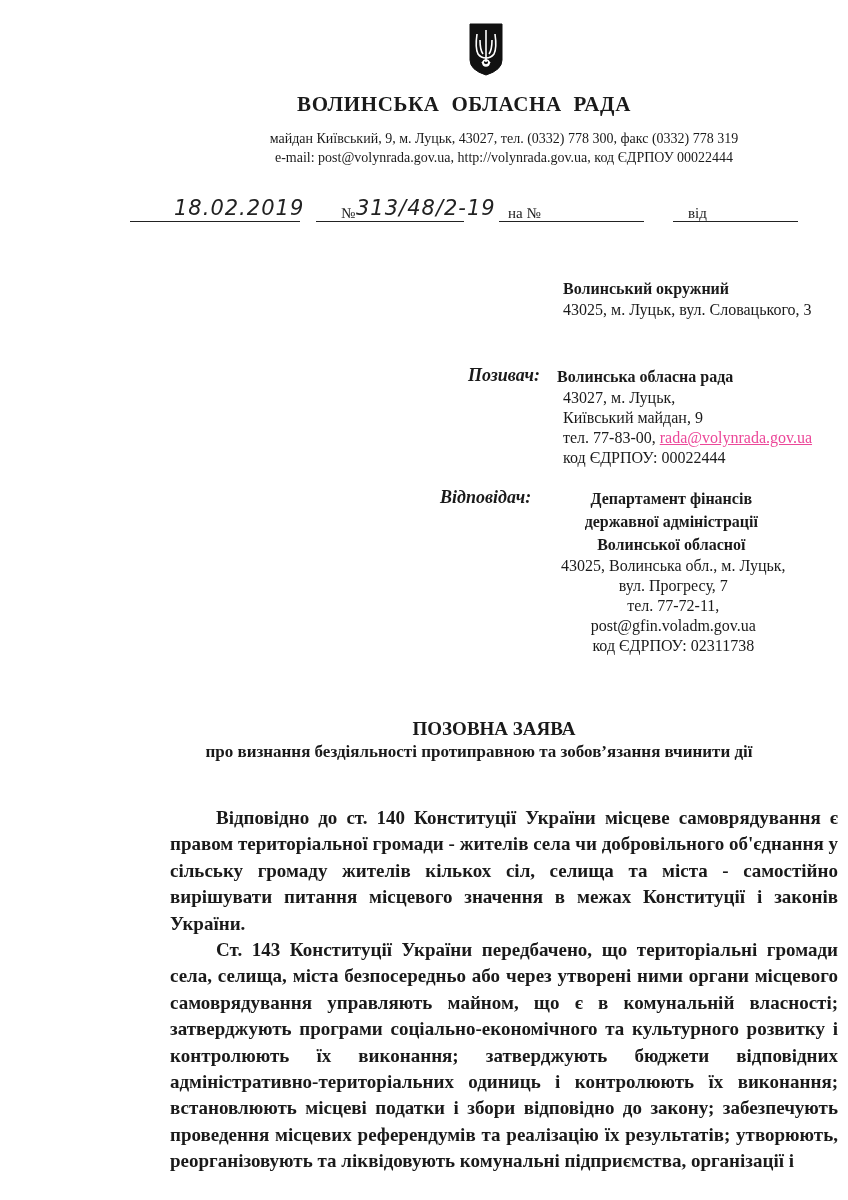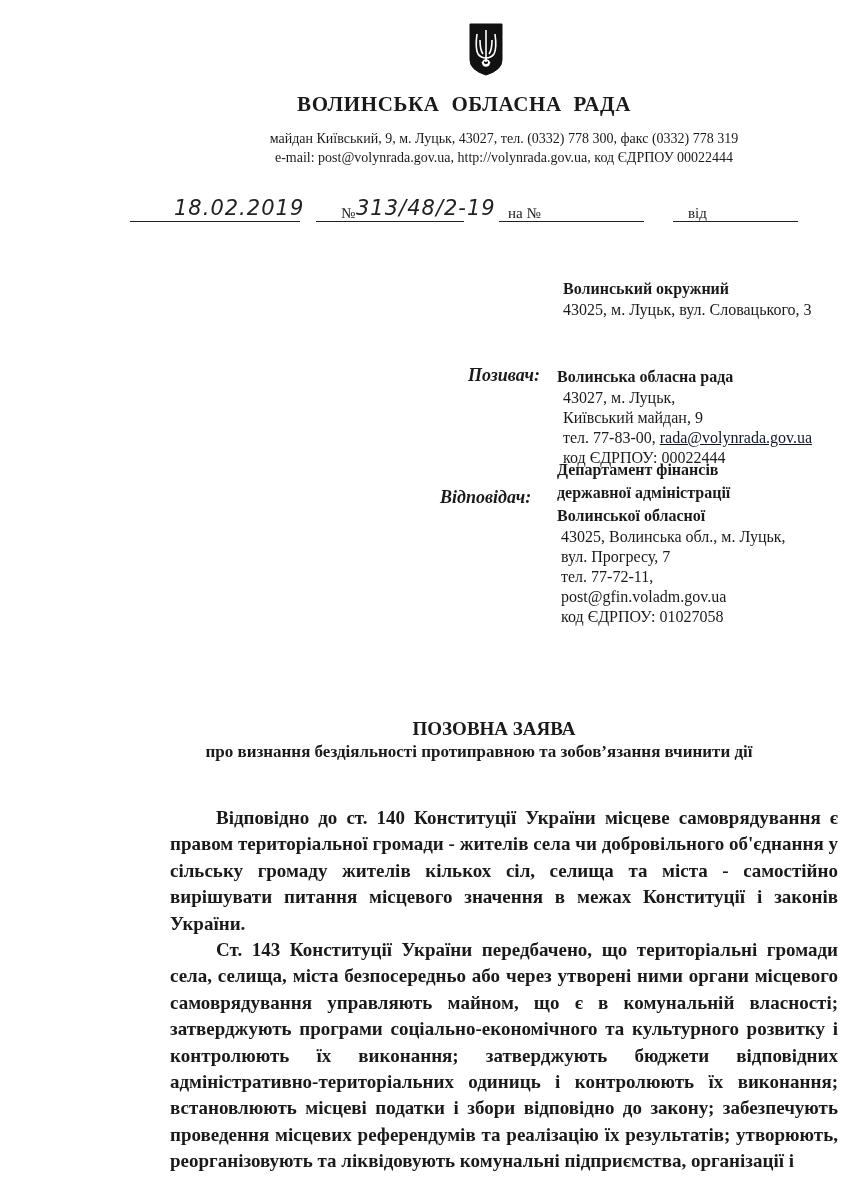--- a/index.html
+++ b/index.html
@@ -14,21 +14,21 @@
     .contact.l1 { top: 131px; left: 40px; }
     .contact.l2 { top: 150px; left: 40px; }
 
     .regline { top: 196px; left: 116px; height: 30px; width: 690px; font-size: 15px; }
     .hw { font-family: "DejaVu Sans", sans-serif; font-style: italic; font-size: 21px; color: #222; letter-spacing: 1px; }
     .ul { position: absolute; border-bottom: 1.4px solid #222; }
 
     .addr-block { font-size: 16px; line-height: 20px; }
     .bold-name { font-weight: bold; font-size: 16px; line-height: 23px; }
     .role { font-weight: bold; font-style: italic; font-size: 18px; }
-    .email-link { text-decoration: underline; color: #0f172a; }
+    .email-link { text-decoration: underline; color: #ec4899; }
 
     .doc-title { left: 0; width: 848px; text-align: center; font-weight: bold; }
     .doc-title.t1 { top: 718px; font-size: 19px; left: 30px; }
     .doc-title.t2 { top: 742px; font-size: 17px; left: 15px; }
 
     .body-text { left: 130px; width: 668px; top: 805px; font-size: 19px; line-height: 26.4px; text-align: justify; }
     .body-text p { margin: 0; text-indent: 46px; font-weight: bold; }
   </style>
 </head>
 <body>
@@ -74,30 +74,30 @@
   <div class="bold-name">Волинська обласна рада</div>
   <div style="padding-left:6px;">
     <div>43027, м. Луцьк,</div>
     <div>Київський  майдан, 9</div>
     <div><span>тел. 77-83-00, </span><a class="email-link">rada@volynrada.gov.ua</a></div>
     <div>код ЄДРПОУ: 00022444</div>
   </div>
 </div>
 
 <div class="abs role" style="left:400px; top:487px;">Відповідач:</div>
-<div class="abs addr-block" style="left:517px; top:458px;">
+<div class="abs addr-block" style="left:517px; top:487px;text-align:center;">
   <div class="bold-name">Департамент фінансів</div>
   <div class="bold-name">державної адміністрації</div>
   <div class="bold-name">Волинської обласної</div>
   <div style="padding-left:4px;">
     <div>43025, Волинська обл., м. Луцьк,</div>
     <div>вул. Прогресу, 7</div>
     <div>тел. 77-72-11,</div>
     <div>post@gfin.voladm.gov.ua</div>
-    <div>код ЄДРПОУ: 01027058</div>
+    <div>код ЄДРПОУ: 02311738</div>
   </div>
 </div>
 
 <div class="abs doc-title t1">ПОЗОВНА ЗАЯВА</div>
 <div class="abs doc-title t2">про визнання бездіяльності протиправною та зобов’язання вчинити дії</div>
 
 <div class="abs body-text">
   <p>Відповідно до ст. 140 Конституції України місцеве самоврядування є правом територіальної громади - жителів села чи добровільного об'єднання у сільську громаду жителів кількох сіл, селища та міста - самостійно вирішувати питання місцевого значення в межах Конституції і законів України.</p>
   <p>Ст. 143 Конституції України передбачено, що територіальні громади села, селища, міста безпосередньо або через утворені ними органи місцевого самоврядування управляють майном, що є в комунальній власності; затверджують програми соціально-економічного та культурного розвитку і контролюють їх виконання; затверджують бюджети відповідних адміністративно-територіальних одиниць і контролюють їх виконання; встановлюють місцеві податки і збори відповідно до закону; забезпечують проведення місцевих референдумів та реалізацію їх результатів; утворюють, реорганізовують та ліквідовують комунальні підприємства, організації і</p>
 </div>

